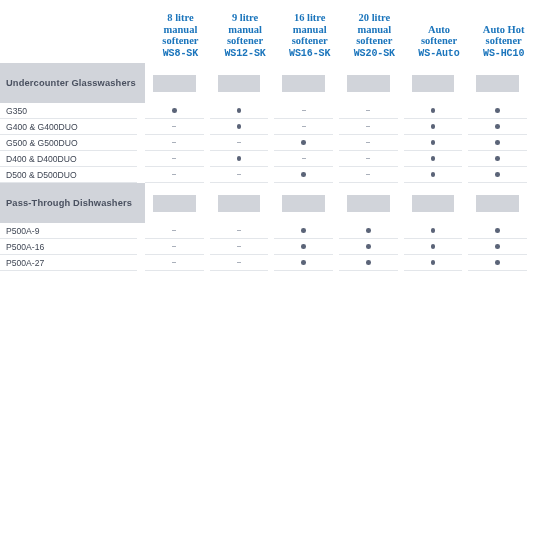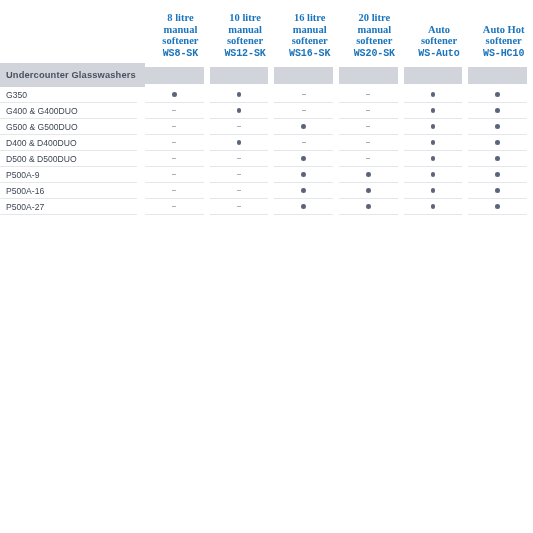--- a/index.html
+++ b/index.html
@@ -58,21 +58,21 @@
     font-size: 10px;
     line-height: 13px;
     font-weight: bold;
     color: #1b75bc;
     white-space: nowrap;
     letter-spacing: -0.1px;
   }
 
   
   tr.section td {
-    padding: 0;
+    padding: 8px;
     height: 24px;
   }
   tr.section td.band-label {
     background: #d1d4da;
     font-size: 9.3px;
     font-weight: bold;
     color: #4a5160;
     padding-left: 6px;
     letter-spacing: 0.15px;
     white-space: nowrap;
@@ -150,21 +150,21 @@
         <th class="hdr-cell">
           <div class="hdr-inner">
             <div class="hdr-desc">8 litre</div>
             <div class="hdr-desc">manual</div>
             <div class="hdr-desc">softener</div>
             <div class="hdr-code">WS8-SK</div>
           </div>
         </th>
         <th class="hdr-cell">
           <div class="hdr-inner">
-            <div class="hdr-desc">10 litre</div>
+            <div class="hdr-desc">9 litre</div>
             <div class="hdr-desc">manual</div>
             <div class="hdr-desc">softener</div>
             <div class="hdr-code">WS12-SK</div>
           </div>
         </th>
         <th class="hdr-cell">
           <div class="hdr-inner">
             <div class="hdr-desc">16 litre</div>
             <div class="hdr-desc">manual</div>
             <div class="hdr-desc">softener</div>
@@ -385,20 +385,41 @@
             <div class="cellbox">
               <span class="dot"></span>
             </div>
           </td>
           <td>
             <div class="cellbox">
               <span class="dot"></span>
             </div>
           </td>
         </tr>
+        <tr class="section">
+          <td class="band-label">Pass-Through Dishwashers</td>
+          <td class="spacer">
+            <div class="band-box"></div>
+          </td>
+          <td class="spacer">
+            <div class="band-box"></div>
+          </td>
+          <td class="spacer">
+            <div class="band-box"></div>
+          </td>
+          <td class="spacer">
+            <div class="band-box"></div>
+          </td>
+          <td class="spacer">
+            <div class="band-box"></div>
+          </td>
+          <td class="spacer">
+            <div class="band-box"></div>
+          </td>
+        </tr>
         <tr class="datarow">
           <td class="labelcell-wrap">
             <div class="label-rule">P500A-9</div>
           </td>
           <td>
             <div class="cellbox">
               <span class="dash"></span>
             </div>
           </td>
           <td>

